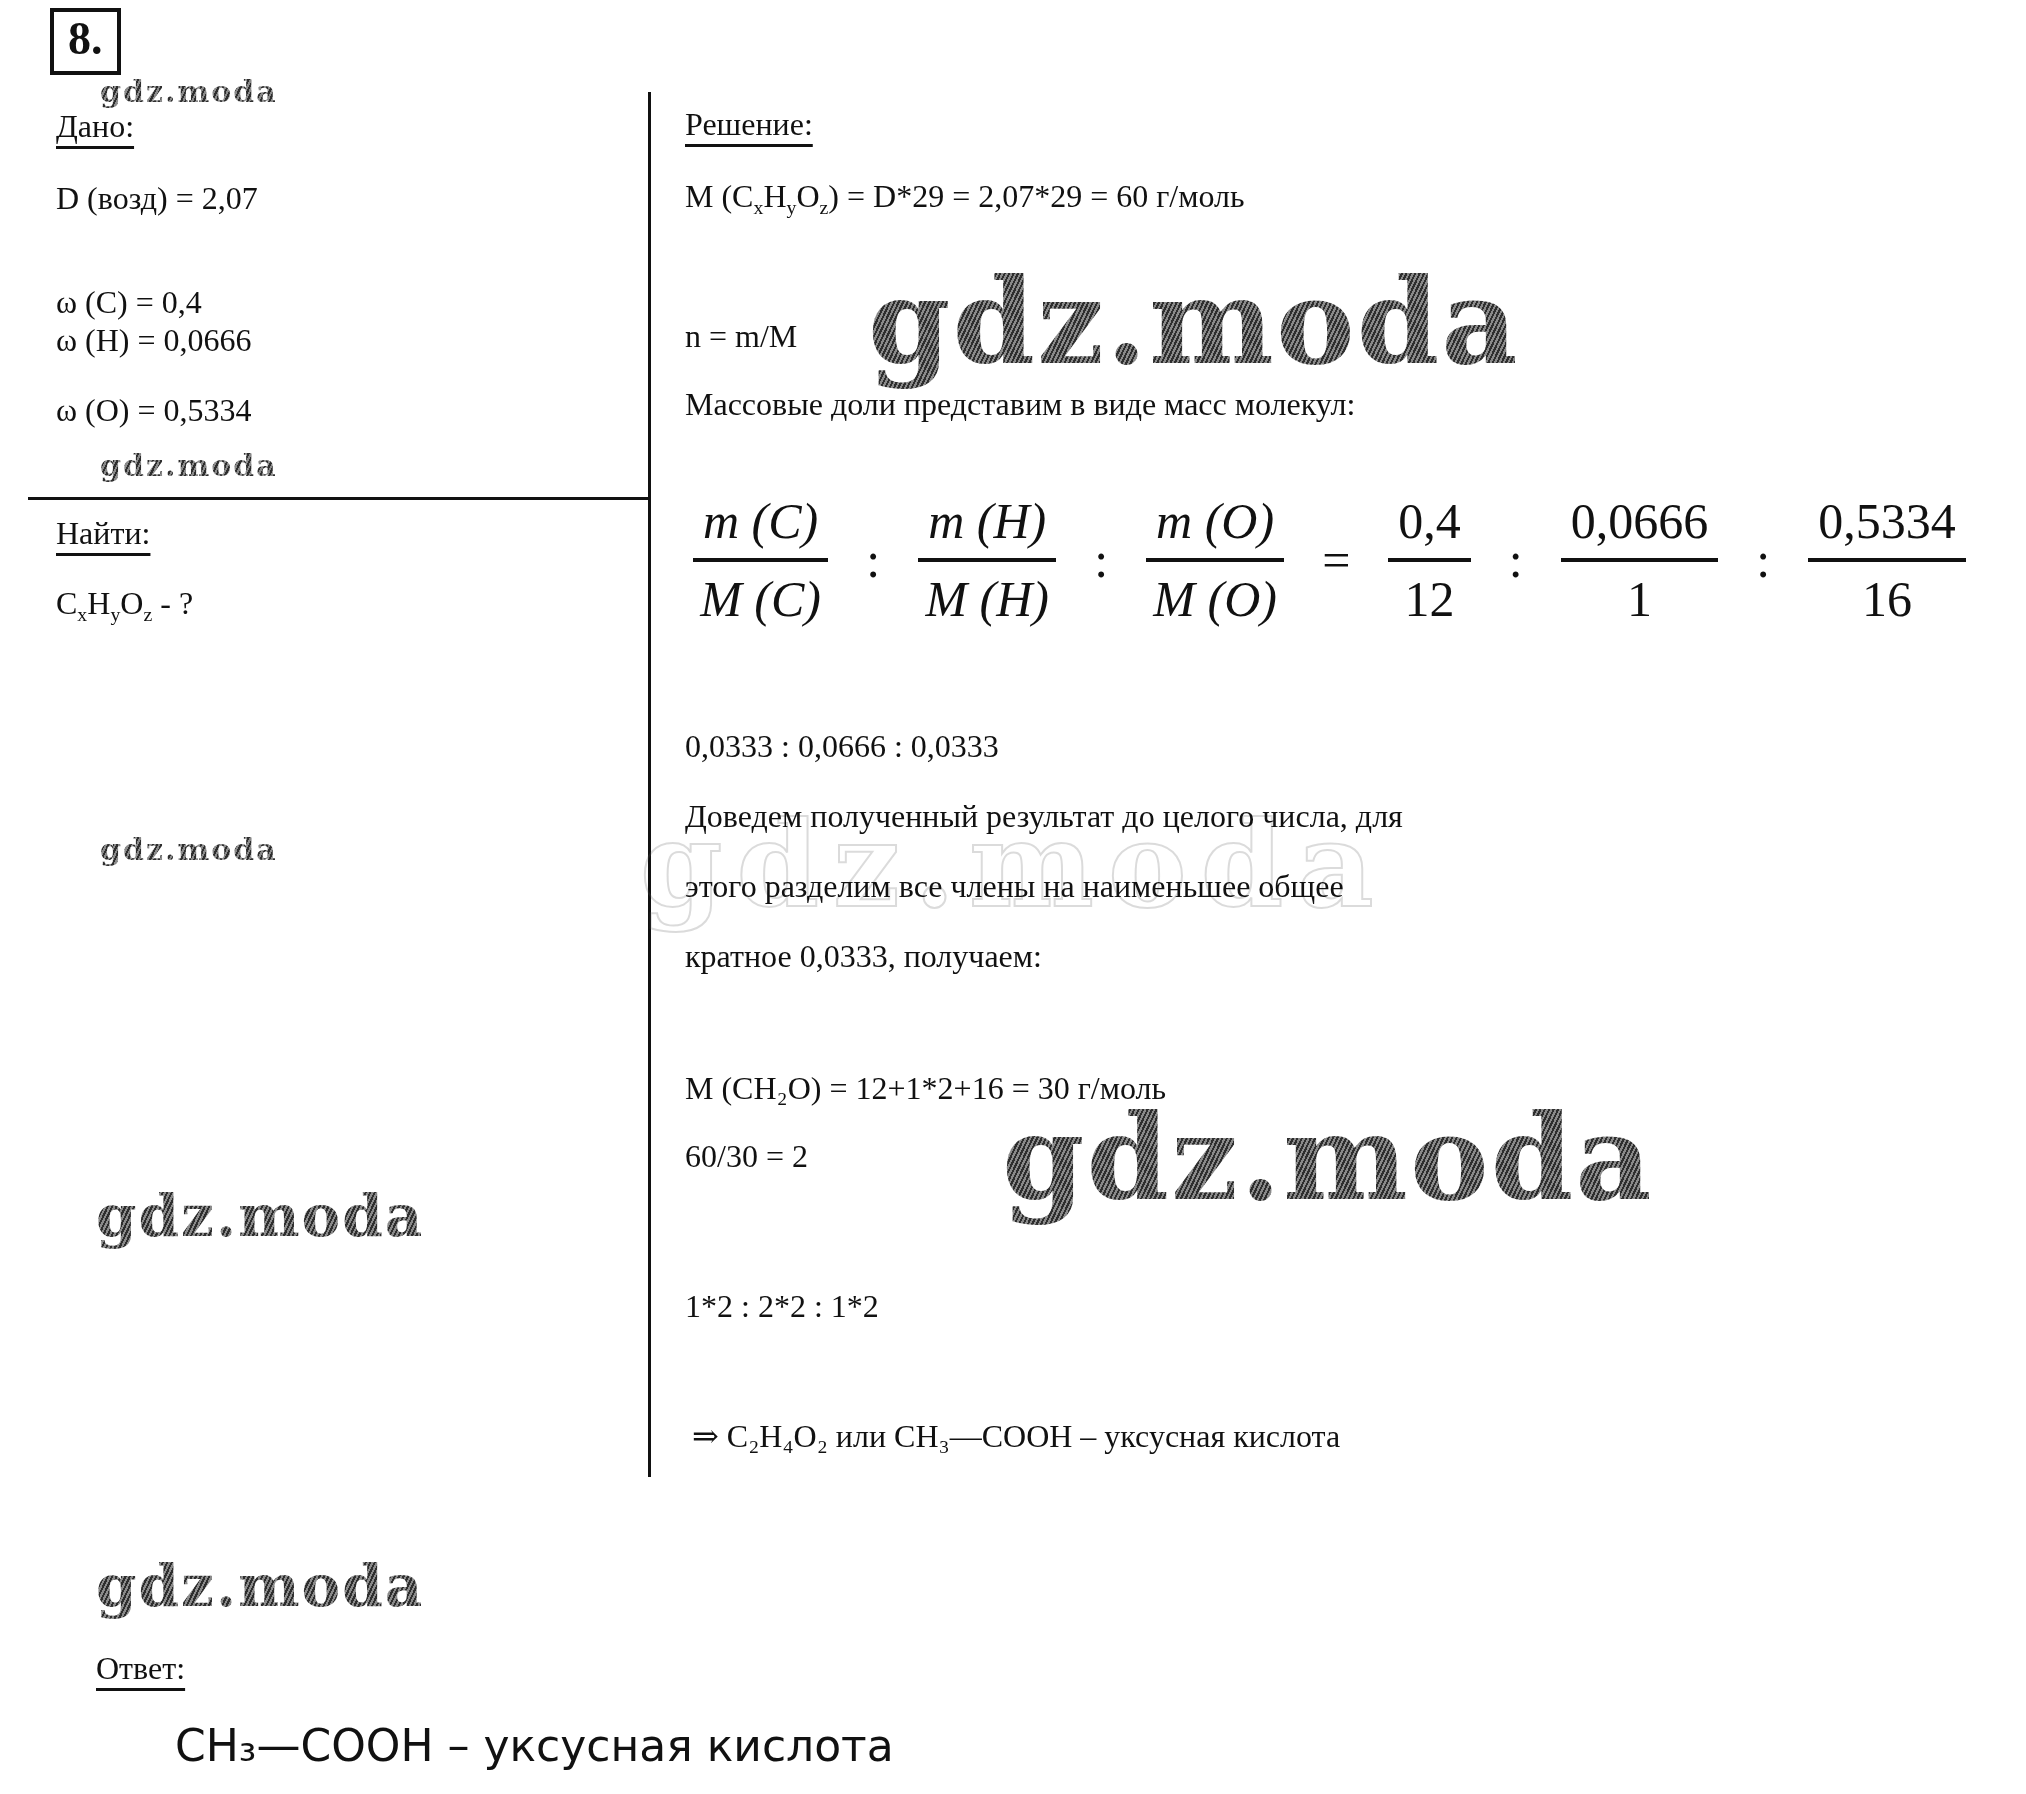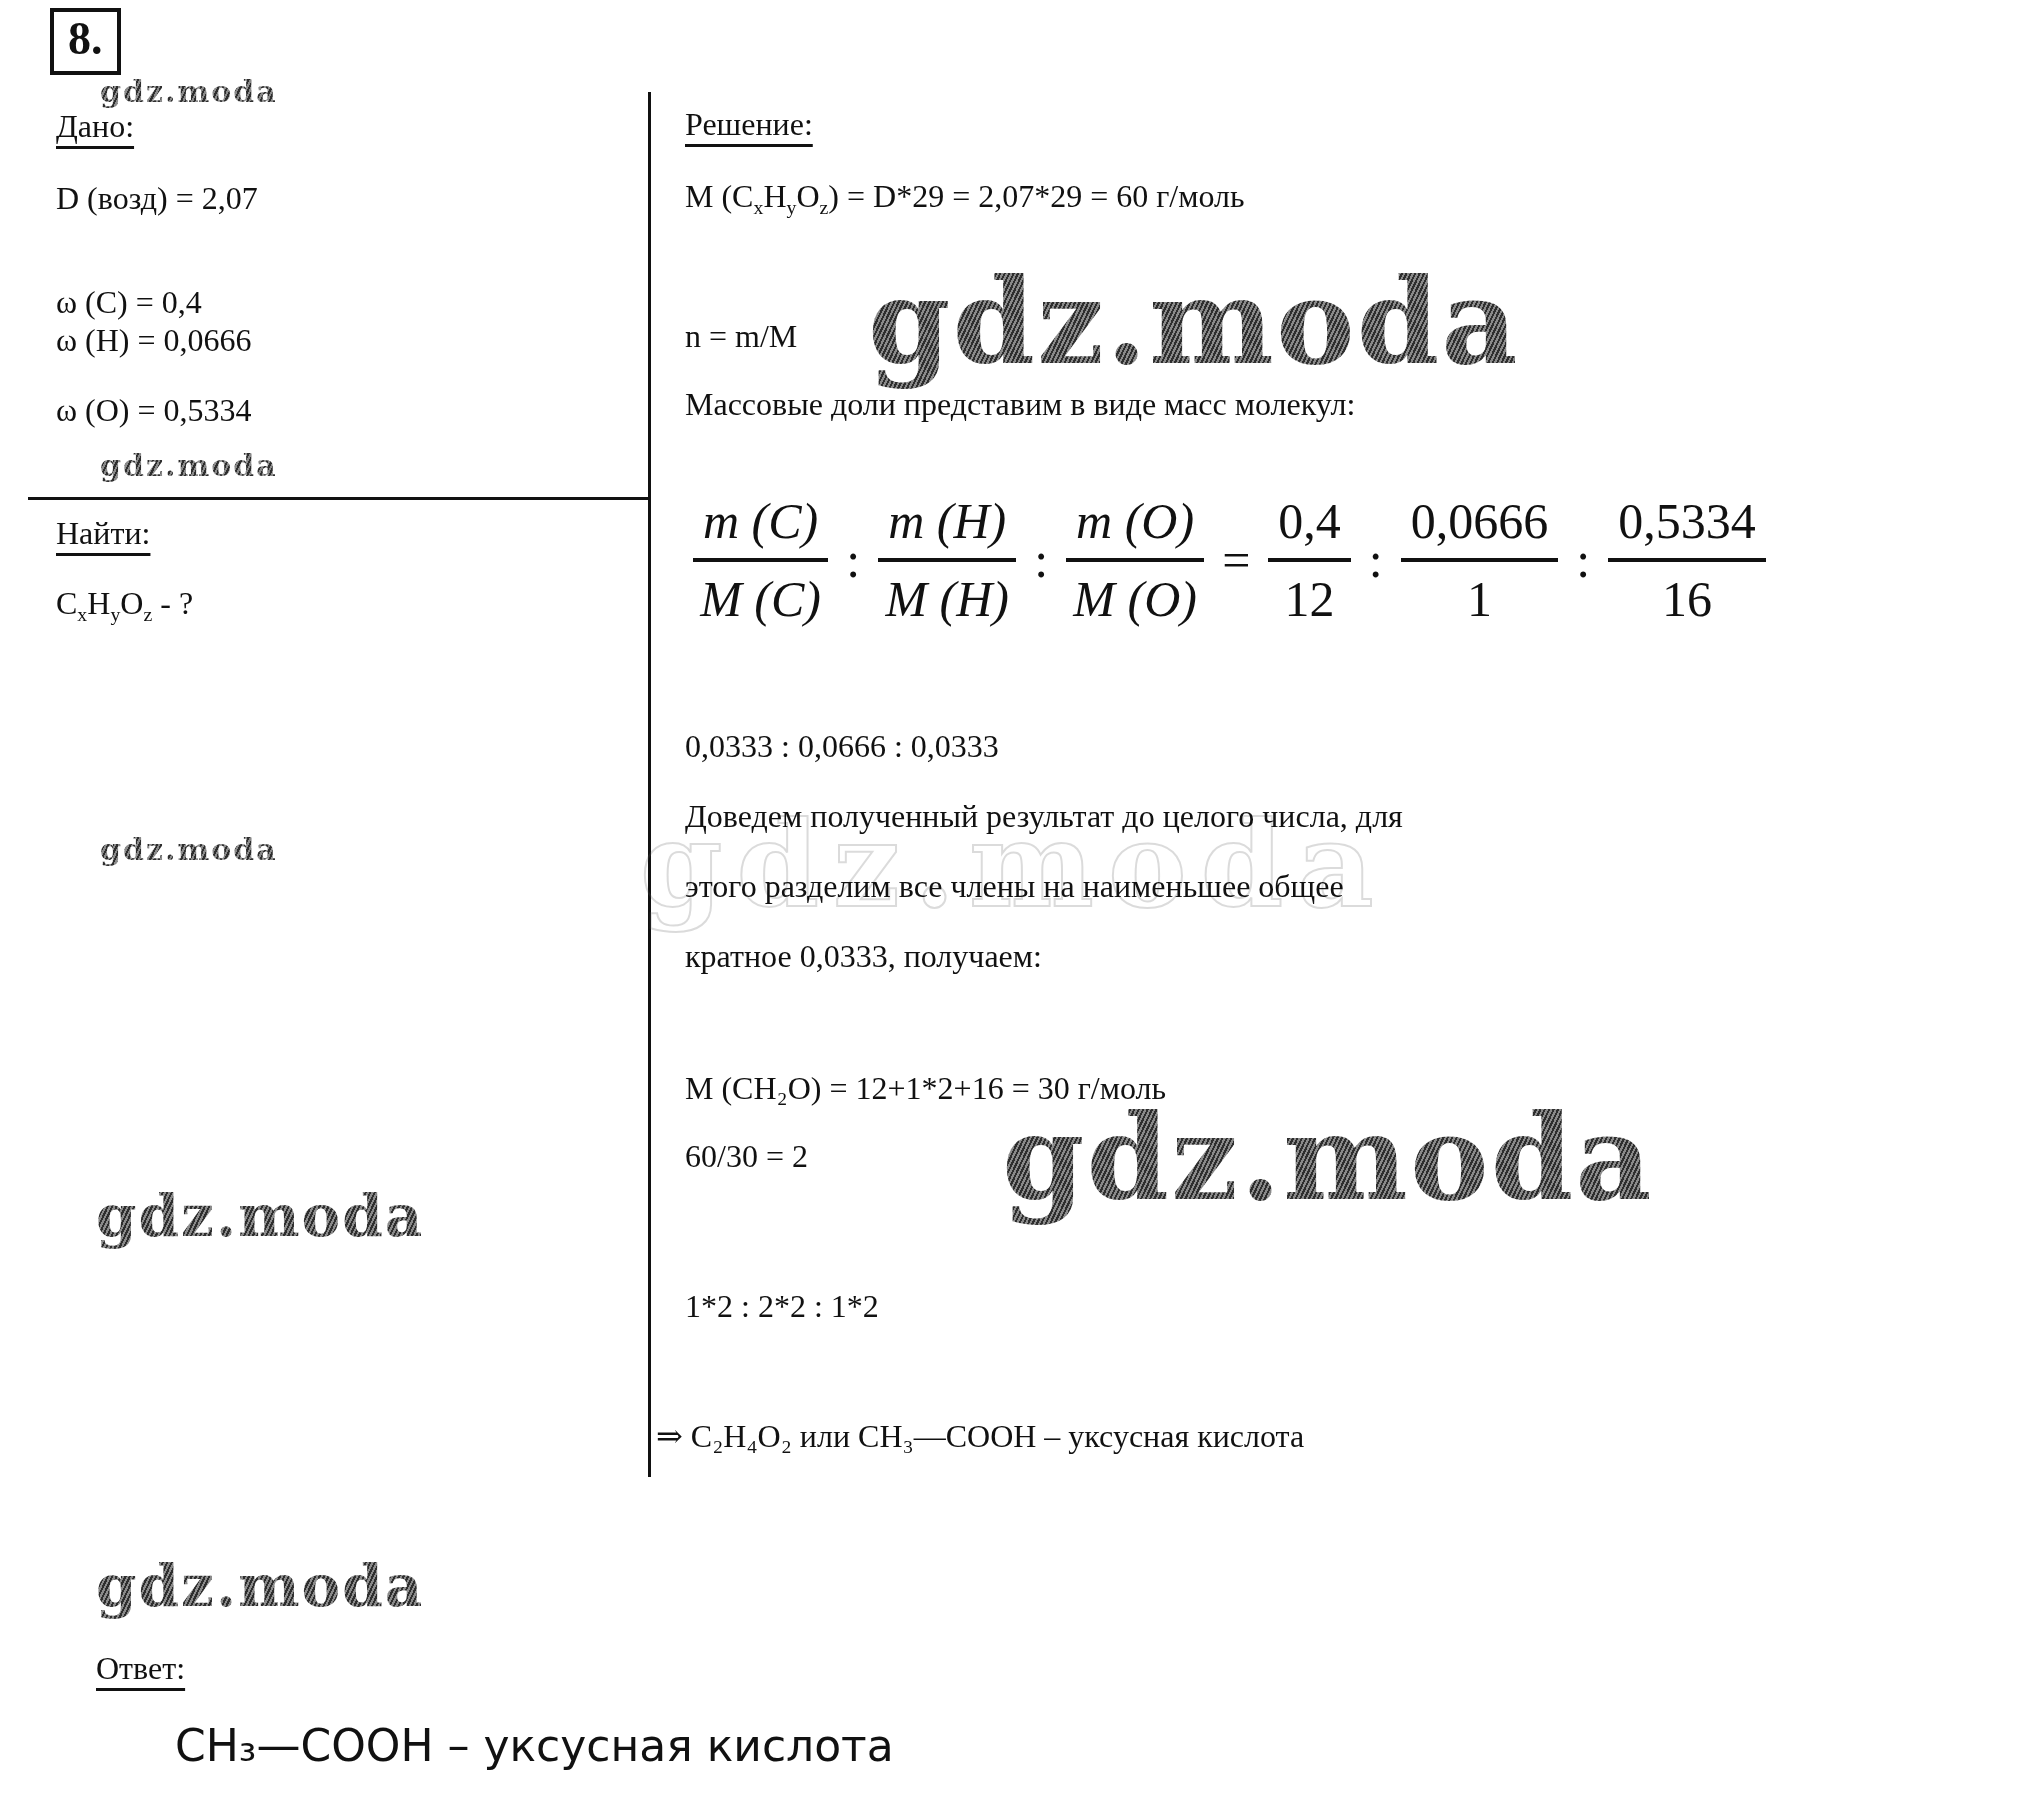--- a/index.html
+++ b/index.html
@@ -45,31 +45,31 @@
   .sol-n            { left:685px; top:316px; }
   .sol-intro        { left:685px; top:384px; }
   .sol-ratio-result { left:685px; top:726px; }
   .expl0 { left:685px; top:796px; }
   .expl1 { left:685px; top:866px; }
   .expl2 { left:685px; top:936px; }
   .simple-ratio { left:685px; top:1002px; }
   .m-ch2o       { left:685px; top:1068px; }
   .division     { left:685px; top:1136px; }
   .doubled      { left:685px; top:1286px; }
-  .conclusion   { left:656px; top:1416px; }
+  .conclusion   { left:692px; top:1416px; }
 
   
   .answer-title { left:56px; top:1648px;margin-left:40px; }
   .answer-text  { left:175px; top:1718px; font-family:"DejaVu Sans","Liberation Sans",sans-serif; font-size:44px; }
 
   
   .ratio-row {
     position:absolute; left:685px; top:492px;
     display:flex; align-items:center;
-    font-size:50px; white-space:nowrap;
+    font-size:50px; white-space:nowrap;gap:20px;
   }
   .frac { text-align:center; margin:0 8px; }
   .frac .num { display:block; padding:0 10px 8px 10px; border-bottom:4px solid #111; }
   .frac .den { display:block; padding-top:8px; }
   .it { font-style:italic; }
   .sep { margin:0 10px; }
 
   
   .wm {
     position:absolute;

